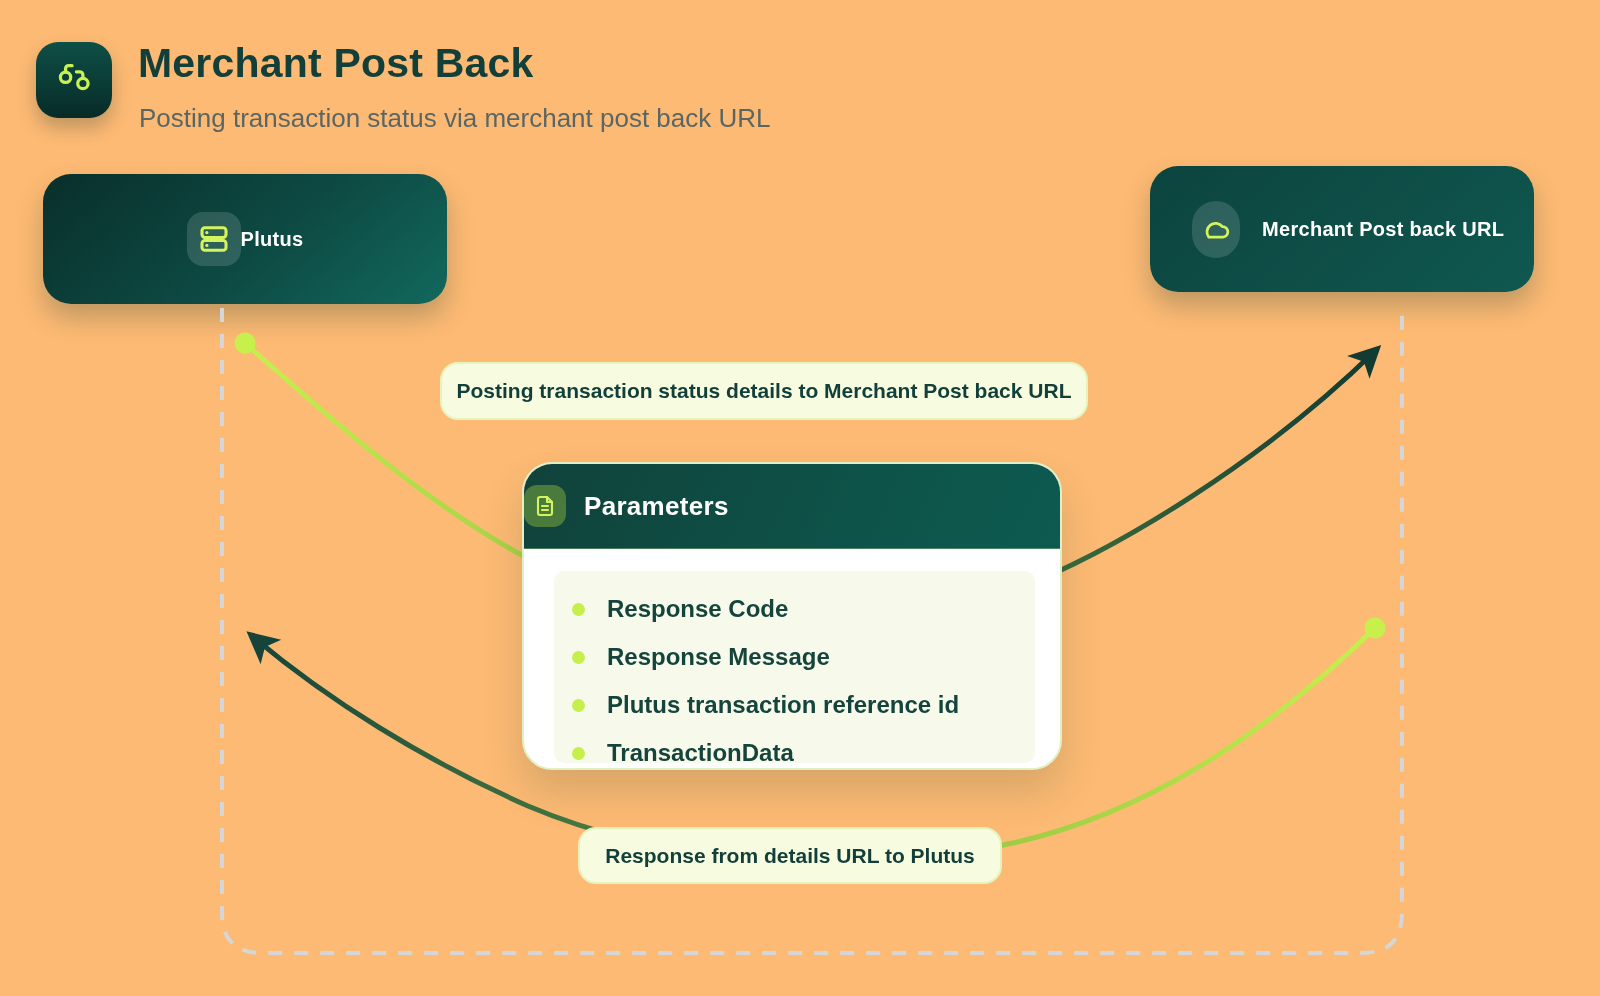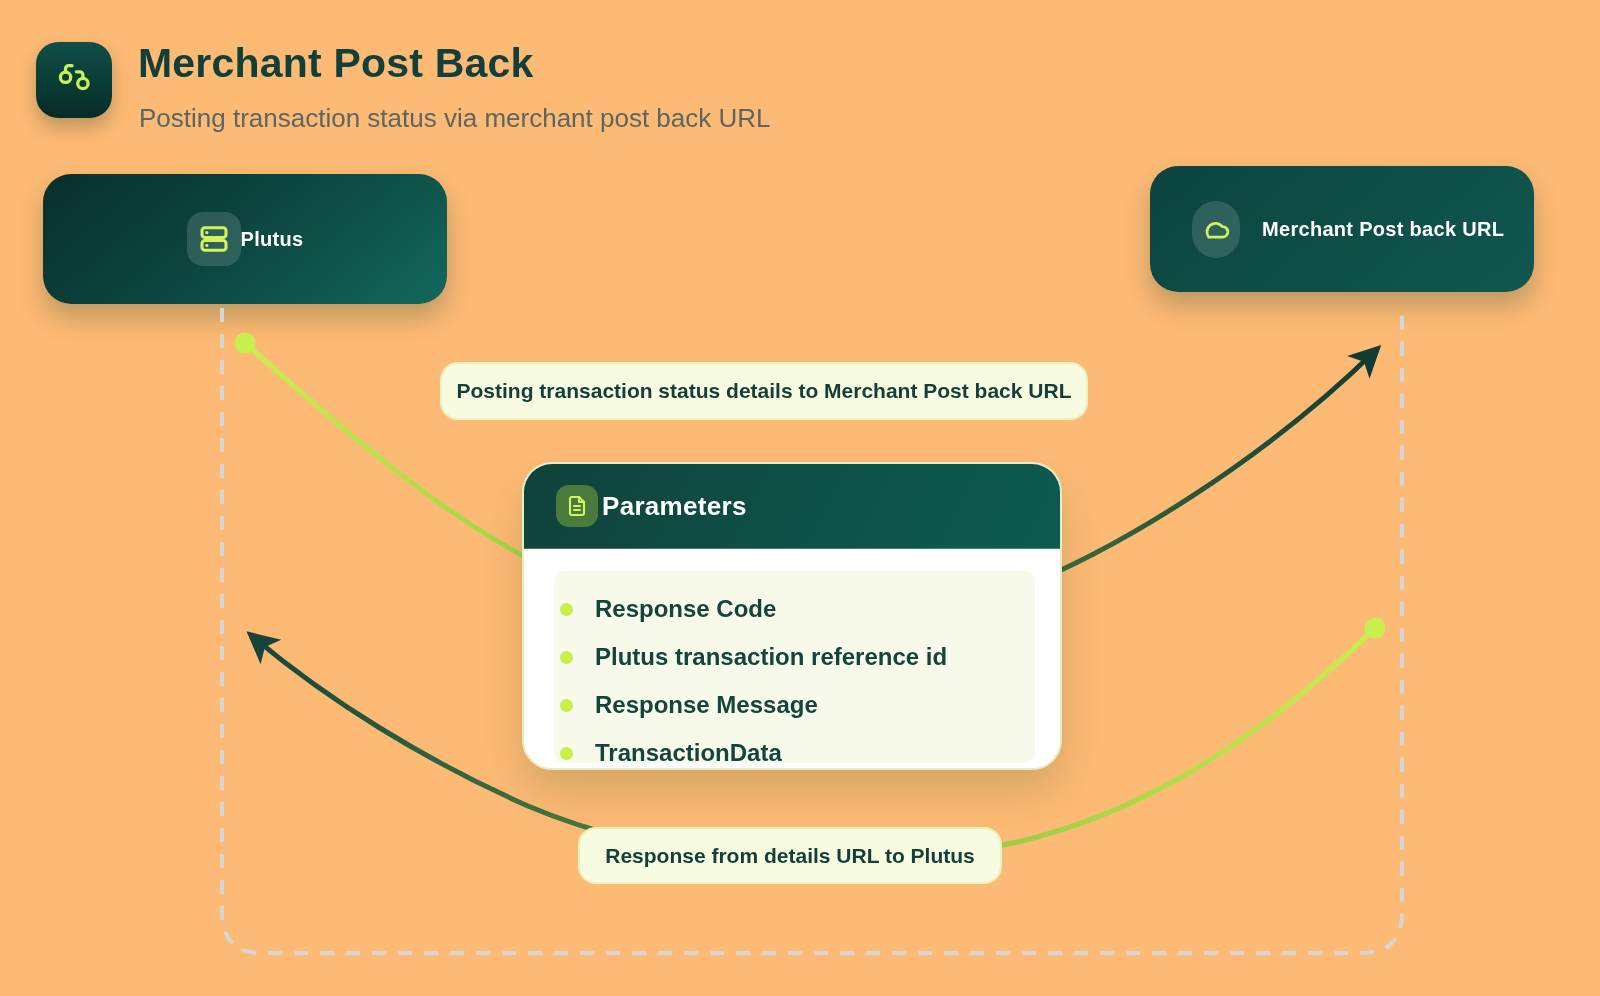--- a/index.html
+++ b/index.html
@@ -30,28 +30,28 @@
   .pill{position:absolute;background:#f7fbdf;border:2px solid #e7f3bd;border-radius:18px;
     display:flex;align-items:center;justify-content:center;color:#123f39;font-size:21px;font-weight:700;
     box-sizing:border-box;z-index:3;}
   .pill-posting{left:440px;top:362px;width:648px;height:58px;}
   .pill-response{left:578px;top:827px;width:424px;height:57px;}
 
   
   .card{position:absolute;left:522px;top:462px;width:540px;height:308px;background:#ffffff;
     border:2px solid #e2efc4;border-radius:30px;box-shadow:0 22px 40px rgba(20,60,45,.16);
     box-sizing:border-box;overflow:hidden;z-index:3;}
-  .card-header{height:84px;display:flex;align-items:center;gap:4px;padding-left:32px;
+  .card-header{height:84px;display:flex;align-items:center;gap:18px;
     background:linear-gradient(115deg,#10423a 0%,#0d564c 75%,#0e5a50 100%);
     border-bottom:1px solid rgba(190,220,140,.35);}
   .card-chip{width:42px;height:42px;border-radius:13px;background:#4a7b3d;
     display:flex;align-items:center;justify-content:center;flex:none;}
   .card-title{color:#ffffff;font-size:26px;font-weight:700;letter-spacing:.3px;}
   .card-panel{margin:22px 25px 32px 30px;height:192px;border-radius:10px;background:#f7faeb;
-    padding:14px 0 0 4px;box-sizing:border-box;}
+    padding:14px 0 0 16px;box-sizing:border-box;}
   .param-list{list-style:none;margin:0;padding:0;}
   .param-list li{display:flex;align-items:center;gap:22px;height:48px;color:#15443c;
     font-size:24px;font-weight:700;}
   .bullet{width:13px;height:13px;border-radius:50%;background:#c6ef4a;flex:none;margin-left:2px;}
 
   
   .flows-svg{position:absolute;left:0;top:0;z-index:1;}
 </style>
 </head>
 <body>
@@ -138,25 +138,25 @@
       <div class="card-title">Parameters</div>
     </div>
     <div class="card-panel">
       <ul class="param-list">
         <li>
           <span class="bullet"></span>
           <span>Response Code</span>
         </li>
         <li>
           <span class="bullet"></span>
-          <span>Plutus transaction reference id</span>
+          <span>Response Message</span>
         </li>
         <li>
           <span class="bullet"></span>
-          <span>Response Message</span>
+          <span>Plutus transaction reference id</span>
         </li>
         <li>
           <span class="bullet"></span>
           <span>TransactionData</span>
         </li>
       </ul>
     </div>
   </div>
 
 </div>

